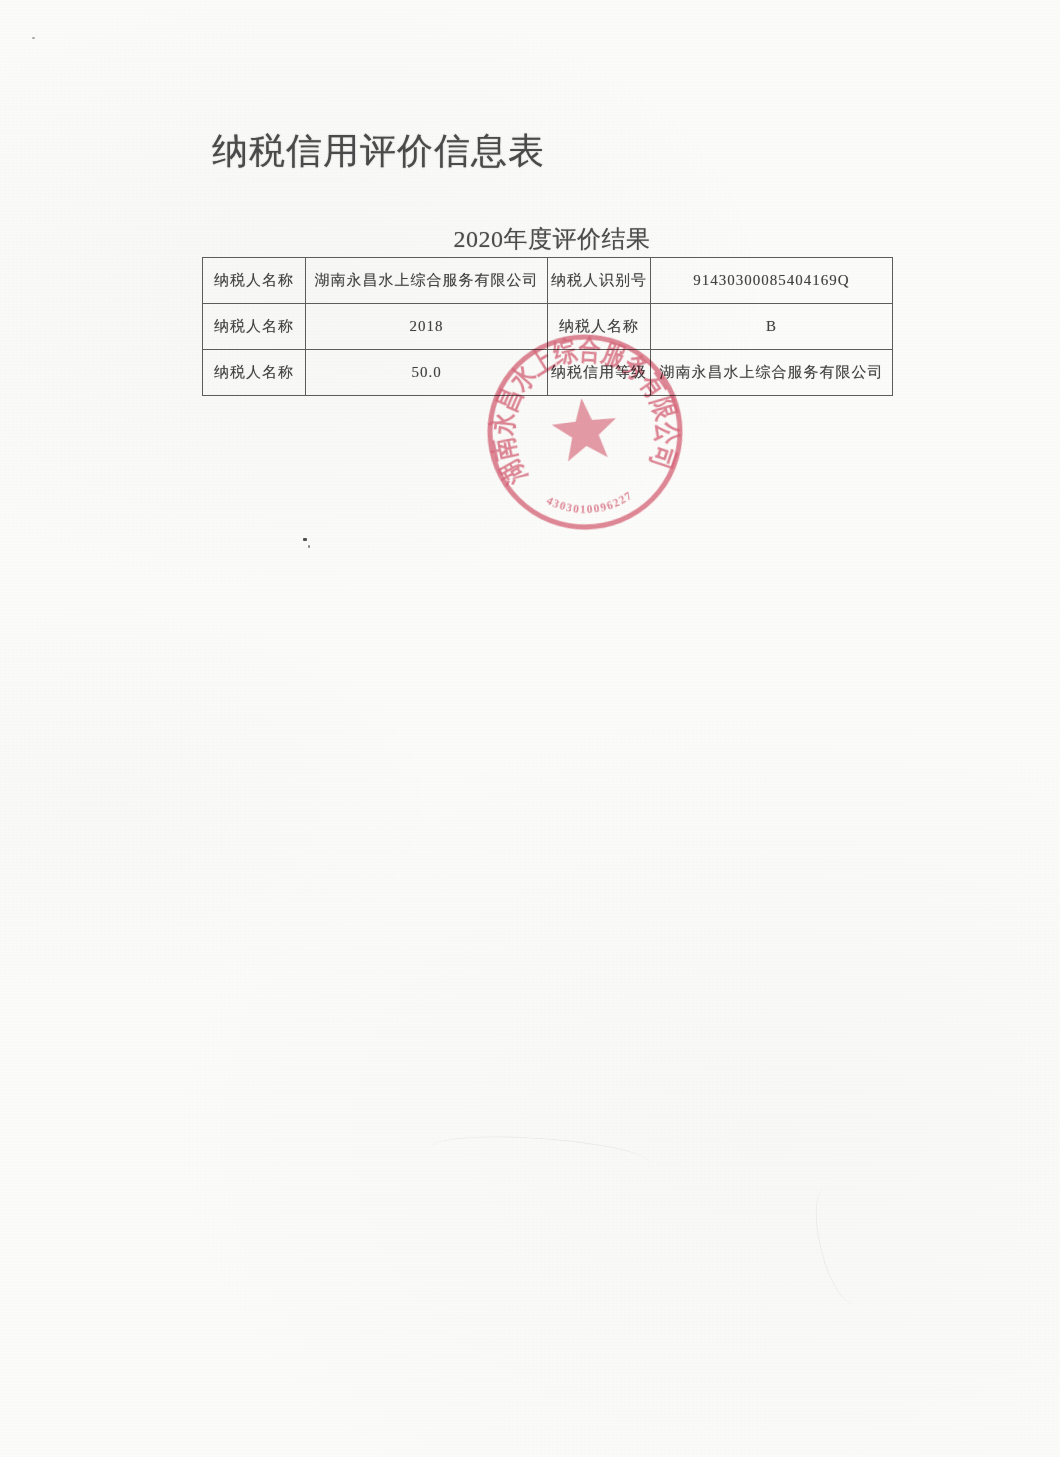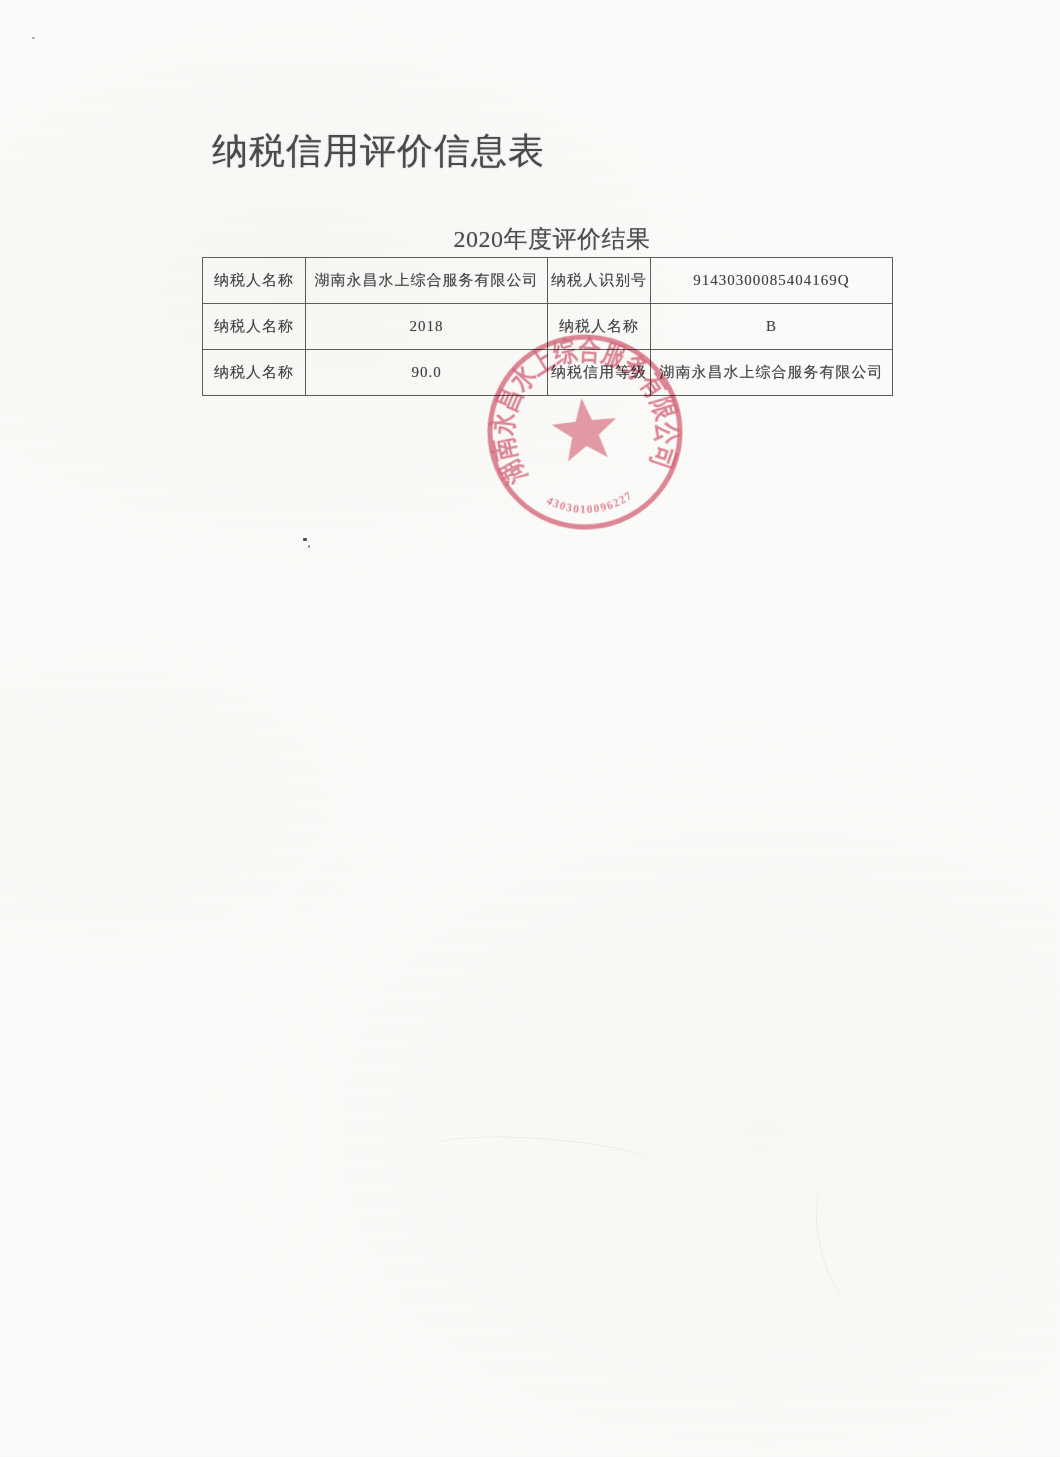--- a/index.html
+++ b/index.html
@@ -149,21 +149,21 @@
         <td>91430300085404169Q</td>
       </tr>
       <tr>
         <td>纳税人名称</td>
         <td>2018</td>
         <td>纳税人名称</td>
         <td>B</td>
       </tr>
       <tr>
         <td>纳税人名称</td>
-        <td>90.0</td>
+        <td>50.0</td>
         <td>纳税信用等级</td>
         <td>湖南永昌水上综合服务有限公司</td>
       </tr>
     </tbody>
   </table>
 
   <div class="seal">
     <svg viewBox="0 0 204 204" xmlns="http://www.w3.org/2000/svg">
       <defs>
         <path id="sealArcTop" d="M 40.1,140.7 A 73,73 0 1 1 163.9,140.7" fill="none"></path>

